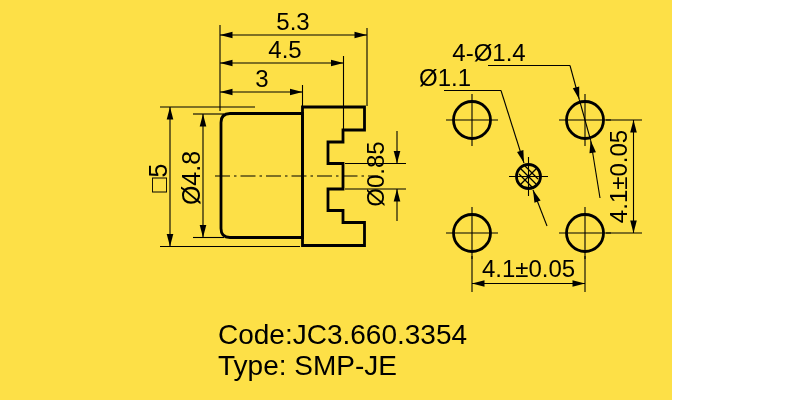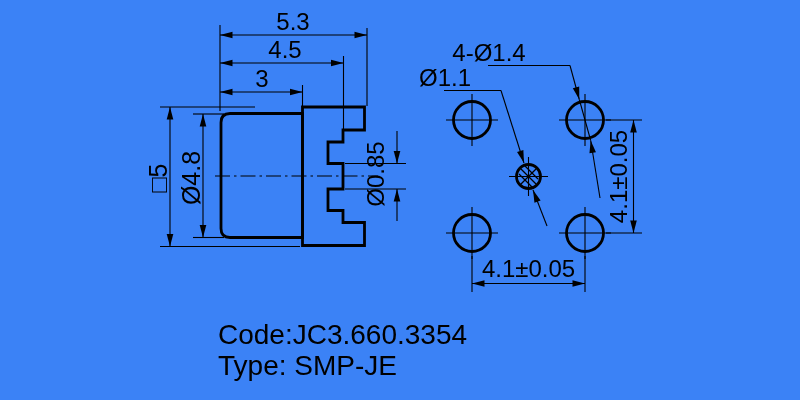--- a/index.html
+++ b/index.html
@@ -1,16 +1,16 @@
 <!DOCTYPE html>
 <html><head>
 <meta charset="utf-8">
 <style>
   html,body{margin:0;padding:0;background:#ffffff;}
-  .page{position:relative;width:800px;height:400px;background:#3b82f6;overflow:hidden;text-decoration:underline;}
+  .page{position:relative;width:672px;height:400px;background:#fde047;overflow:hidden;text-decoration:underline;}
   svg{display:block;}
   .outline{fill:none;stroke:#000;stroke-width:2.8;stroke-linejoin:miter;}
   .thin{fill:none;stroke:#000;stroke-width:1.1;}
   .hatch{fill:none;stroke:#000;stroke-width:1.2;}
   .dimtxt{font-family:"Liberation Sans","DejaVu Sans",sans-serif;font-size:24px;fill:#000;text-anchor:middle;}
   .dimtxt-rot{font-family:"Liberation Sans","DejaVu Sans",sans-serif;font-size:25px;fill:#000;text-anchor:middle;}
   .foottxt{font-family:"Liberation Sans","DejaVu Sans",sans-serif;font-size:28px;fill:#000;text-anchor:start;}
 </style>
 </head>
 <body>

